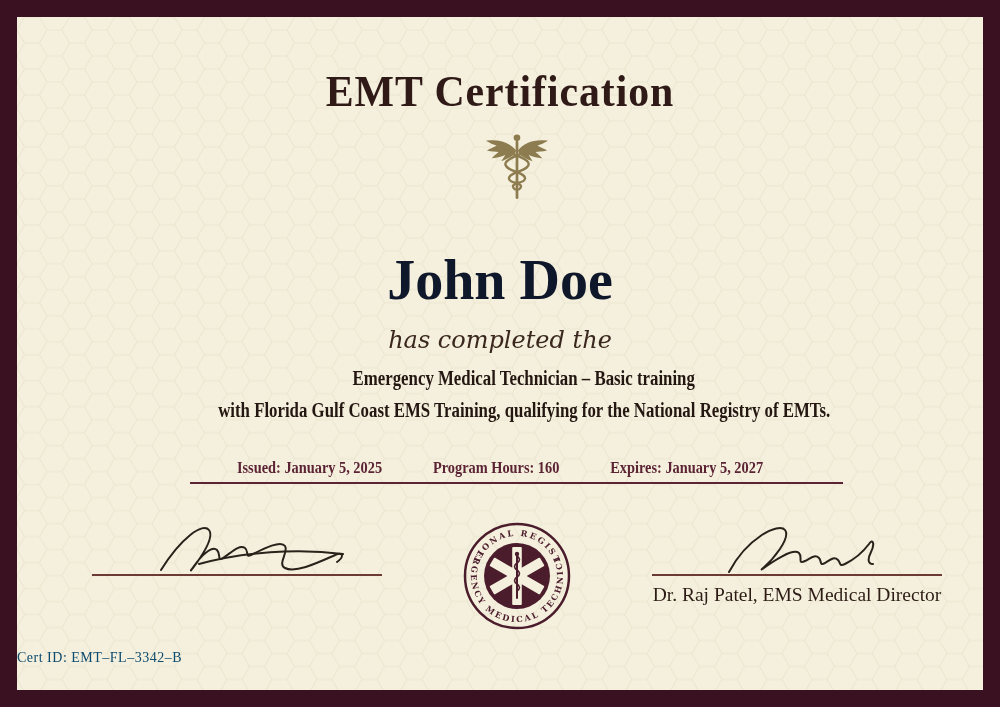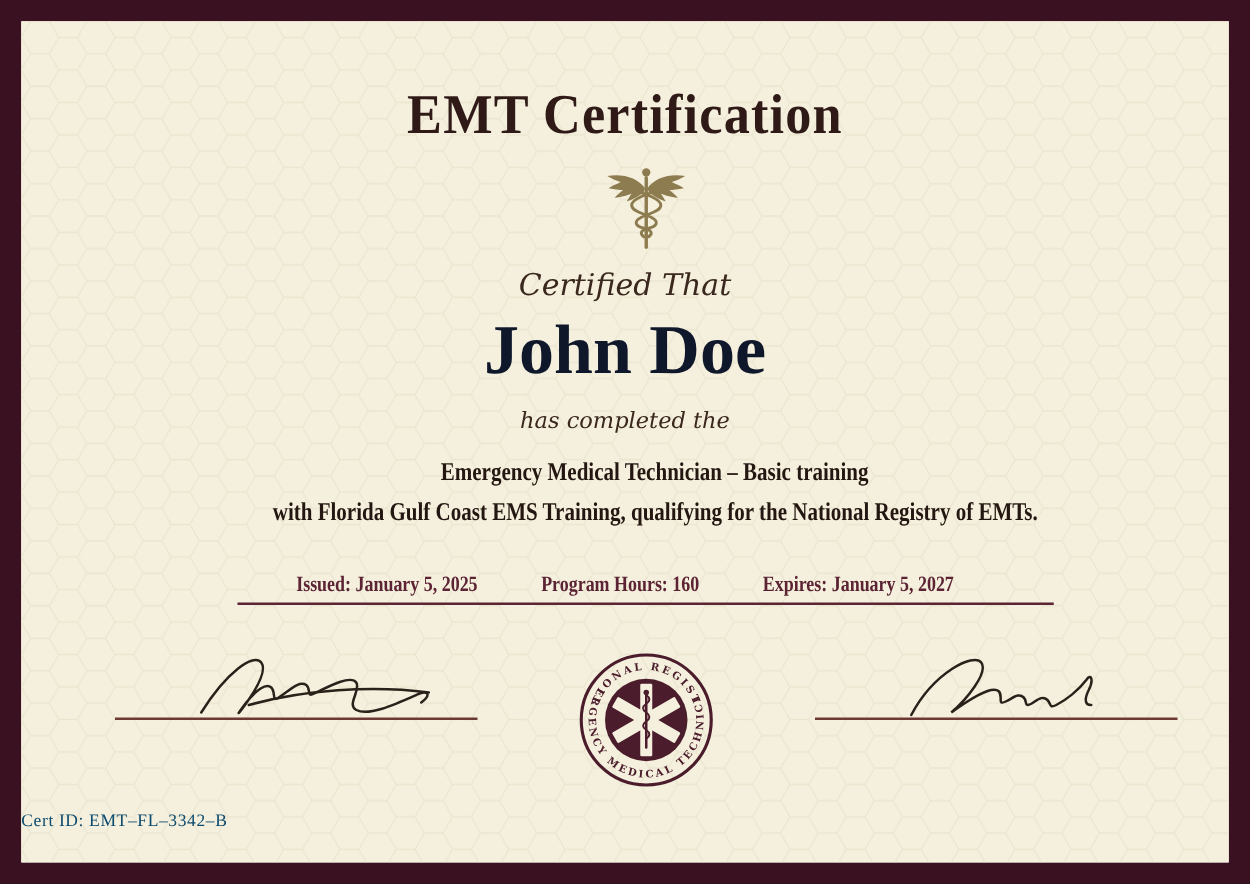--- a/index.html
+++ b/index.html
@@ -11,21 +11,21 @@
   .content{position:absolute;inset:0;}
 
   .title{position:absolute;top:48px;left:0;right:0;margin:0;text-align:center;
          font-weight:700;font-size:45px;color:#2f1a17;letter-spacing:1px;
          transform:scaleX(.93);}
   .caduceus{position:absolute;left:461px;top:116px;}
 
   .script{position:absolute;left:0;right:0;text-align:center;
           font-family:"DejaVu Serif",serif;font-style:italic;color:#3a271e;}
   .certified{top:197px;font-size:24px;}
-  .completed{top:309px;font-size:18px;}
+  .completed{top:309px;font-size:24px;}
 
   .recipient{position:absolute;top:231px;left:0;right:0;text-align:center;
              font-weight:700;font-size:56px;color:#0f172a;}
 
   .program{position:absolute;left:0;right:0;text-align:center;color:#241611;
            font-weight:700;font-size:20.5px;padding-left:48px;}
   .l1{top:350px;}
   .l2{top:382px;}
   .condense{display:inline-block;transform:scaleX(.82);transform-origin:center;white-space:nowrap;}
 
@@ -86,21 +86,20 @@
                    C26,25.5 25,27 24,29 C30,27 35,24 38,21 Z"></path>
           <circle cx="27" cy="18.5" r="1.9"></circle>
           <circle cx="53" cy="18.5" r="1.9"></circle>
         </g>
         <g fill="none" stroke="#8d7c4f" stroke-width="2.4" stroke-linecap="round">
           <path d="M28,19 C40,23 52,27 52,32 C52,37 42,39 36,42 C30,45 30,49 38,51 C44,52.5 46,55 42,58"></path>
           <path d="M52,19 C40,23 28,27 28,32 C28,37 38,39 44,42 C50,45 50,49 42,51 C36,52.5 34,55 38,58"></path>
         </g>
       </svg>
 
-      <div class="script certified">Certified That</div>
 
       <div class="recipient">John Doe</div>
 
       <div class="script completed">has completed the</div>
 
       <div class="program l1"><span class="condense">Emergency Medical Technician – Basic training</span></div>
 
       <div class="program l2"><span class="condense">with Florida Gulf Coast EMS Training, qualifying for the National Registry of EMTs.</span></div>
 
       <div class="meta-row">
@@ -123,20 +122,21 @@
 
       <svg class="sig-ink right" width="200" height="54" viewBox="0 0 200 54" xmlns="http://www.w3.org/2000/svg">
         <g fill="none" stroke="#2a211a" stroke-width="2" stroke-linecap="round">
           <path d="M12,50 C30,16 62,0 68,8 C74,16 56,38 44,48 C58,38 76,26 82,31
                    C86,35 80,43 88,39 C94,36 98,32 102,36 C105,39 102,44 108,41
                    C113,38 117,34 121,38 C124,41 122,45 128,42 C136,38 146,30 152,22
                    C156,16 158,22 154,30 C151,36 150,42 156,42"></path>
         </g>
       </svg>
       <div class="sig-line right"></div>
+      <div class="sig-name right">Dr. Raj Patel, EMS Medical Director</div>
 
       <svg class="seal" width="124" height="124" viewBox="-62 -62 124 124" xmlns="http://www.w3.org/2000/svg">
         <defs>
           <path id="arcTop" d="M -37.6,-13.7 A 40,40 0 0 1 37.6,-13.7" fill="none"></path>
           <path id="arcBot" d="M -39.8,-23 A 46,46 0 1 0 39.8,-23" fill="none"></path>
         </defs>
         <circle r="52" fill="none" stroke="#4b1c2c" stroke-width="2.5"></circle>
         <text text-anchor="middle">
           <textPath href="#arcTop" startOffset="50%">NATIONAL REGISTRY</textPath>
         </text>

